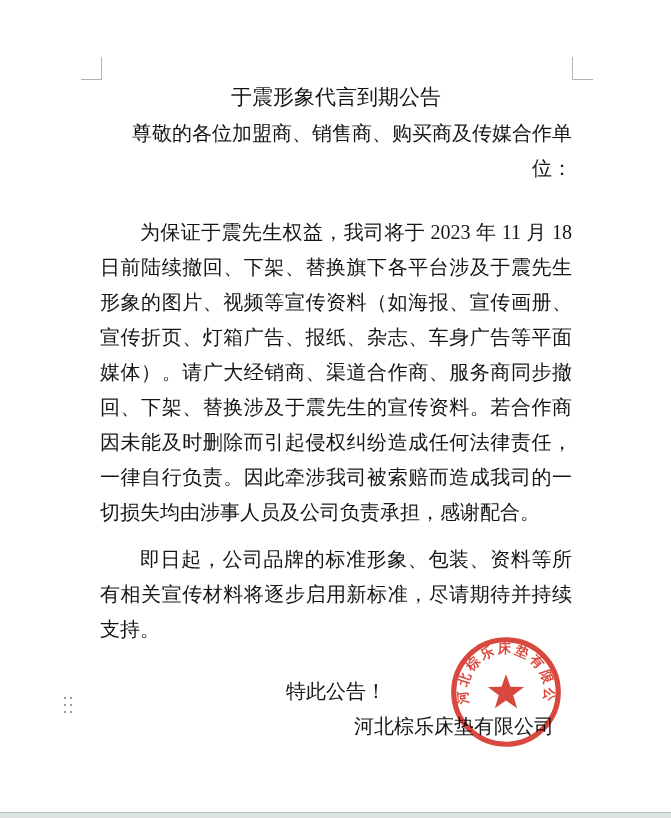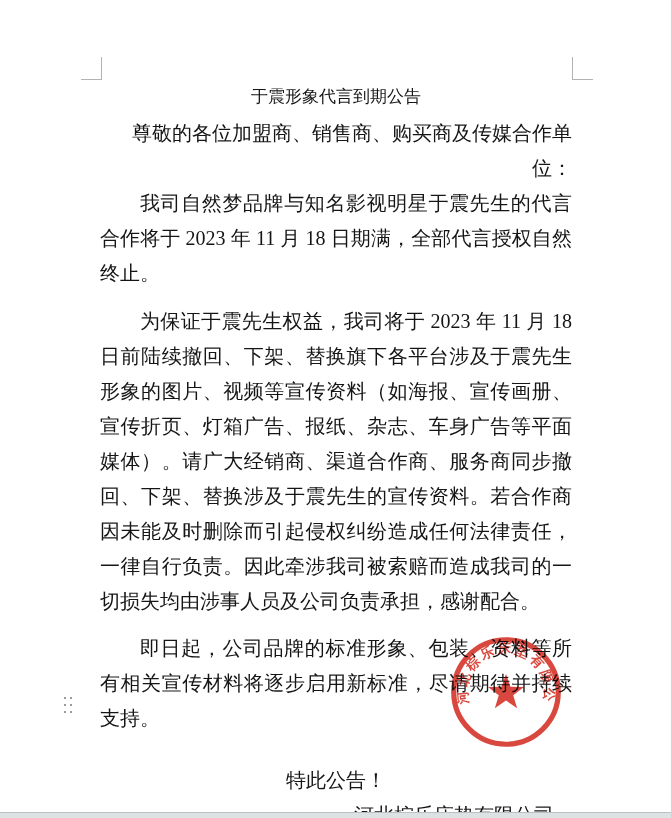--- a/index.html
+++ b/index.html
@@ -20,28 +20,28 @@
 
   .content {
     position: absolute;
     left: 100px; top: 78px;
     width: 472px;
     font-size: 20px;
     line-height: 35px;
     text-align: justify;
   }
   .doc-title {
-    font-size: 17px;
+    font-size: 21px;
     line-height: 38px;
     text-align: center;
     font-weight: normal;
   }
   .salutation { text-align: right; }
   .para { text-indent: 2em; }
-  .para-2 { margin-top: 13px; }
+  .para-2 { margin-top: 29px; }
   .para-3 { margin-top: 12px; }
   .closing { margin-top: 27px; text-align: center; }
   .sig-company { text-align: right; padding-right: 18px; }
 
   
   .seal {
     position: absolute;
     left: 449px; top: 635px;
     width: 114px; height: 114px;
     mix-blend-mode: multiply;
@@ -81,21 +81,20 @@
 <body>
 
 <div class="page">
 
   <div class="corner corner-tl"></div>
   <div class="corner corner-tr"></div>
 
   <div class="content">
     <div class="doc-title">于震形象代言到期公告</div>
     <p class="salutation">尊敬的各位加盟商、销售商、购买商及传媒合作单位：</p>
-    <p class="para para-1">我司自然梦品牌与知名影视明星于震先生的代言合作将于 2023 年 11 月 18 日期满，全部代言授权自然终止。</p>
     <p class="para para-2">为保证于震先生权益，我司将于 2023 年 11 月 18 日前陆续撤回、下架、替换旗下各平台涉及于震先生形象的图片、视频等宣传资料（如海报、宣传画册、宣传折页、灯箱广告、报纸、杂志、车身广告等平面媒体）。请广大经销商、渠道合作商、服务商同步撤回、下架、替换涉及于震先生的宣传资料。若合作商因未能及时删除而引起侵权纠纷造成任何法律责任，一律自行负责。因此牵涉我司被索赔而造成我司的一切损失均由涉事人员及公司负责承担，感谢配合。</p>
     <p class="para para-3">即日起，公司品牌的标准形象、包装、资料等所有相关宣传材料将逐步启用新标准，尽请期待并持续支持。</p>
     <p class="closing">特此公告！</p>
     <p class="sig-company">河北棕乐床垫有限公司</p>
 
   </div>
 
   <div class="dots">
     <i></i>
       <i></i>

